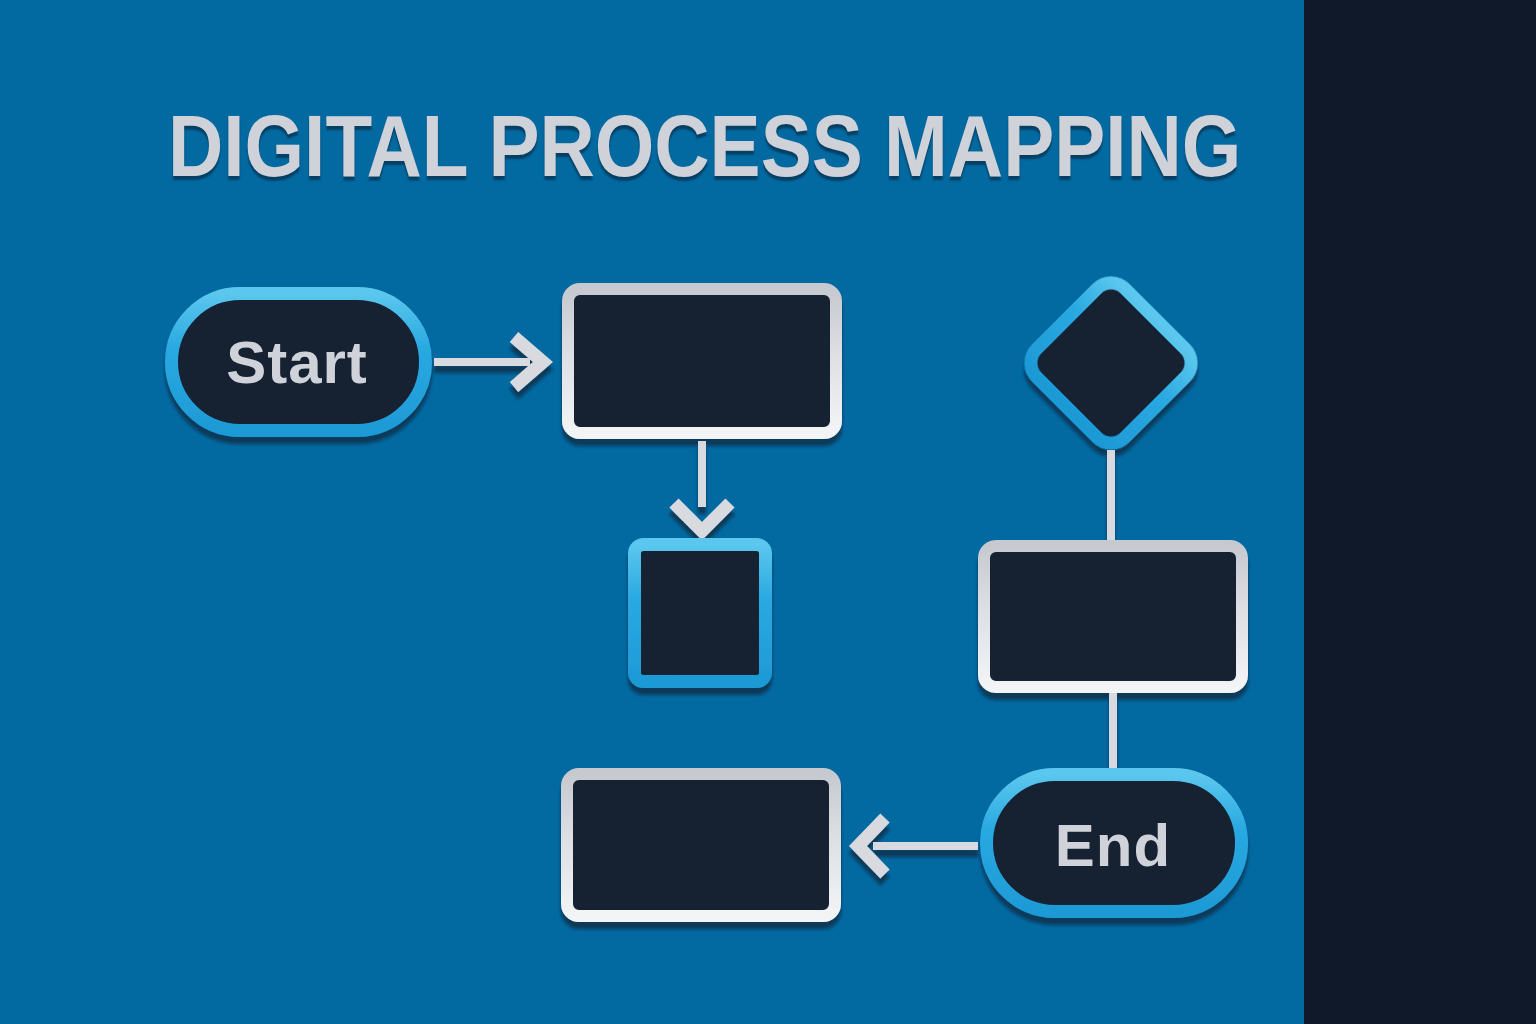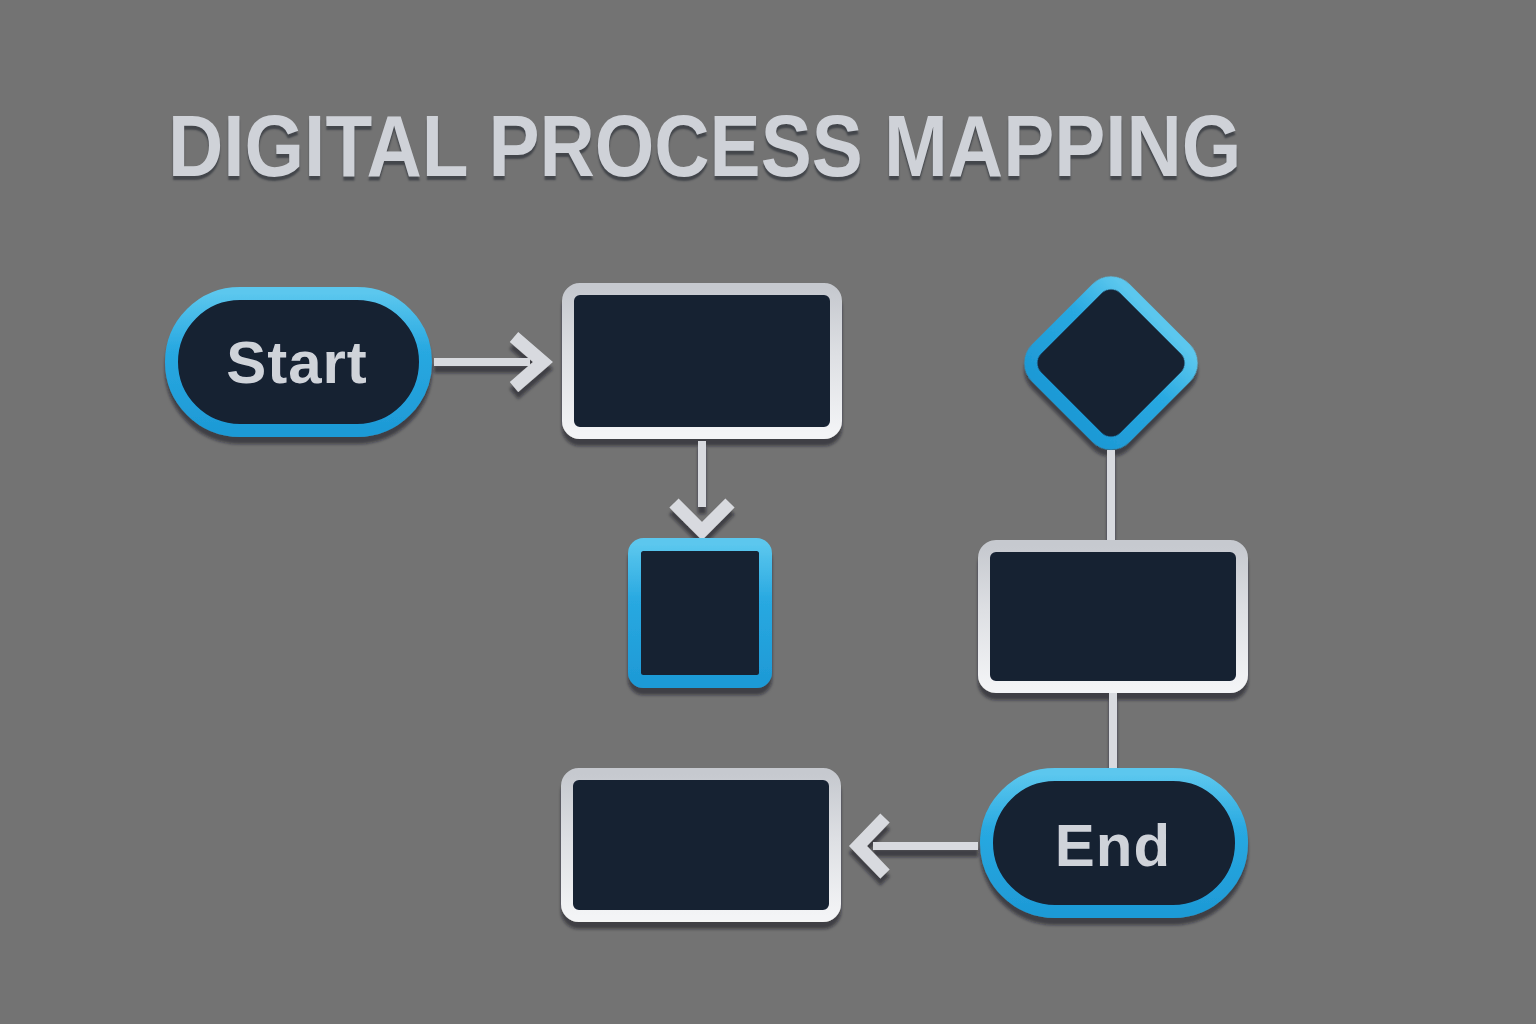--- a/index.html
+++ b/index.html
@@ -3,23 +3,23 @@
 <meta charset="utf-8">
 <style>
   html, body {
     margin: 0;
     padding: 0;
     background: #10192a;
     font-family: "Liberation Sans", sans-serif;
   }
   .canvas {
     position: relative;
-    width: 1536px;
+    width: 1304px;
     height: 1024px;
-    background: #737373;
+    background: #0369a1;
     overflow: hidden;
   }
   .page-title {
     position: absolute;
     left: 168px;
     top: 102px;
     margin: 0;
     font-size: 88px;
     line-height: 88px;
     font-weight: 700;

